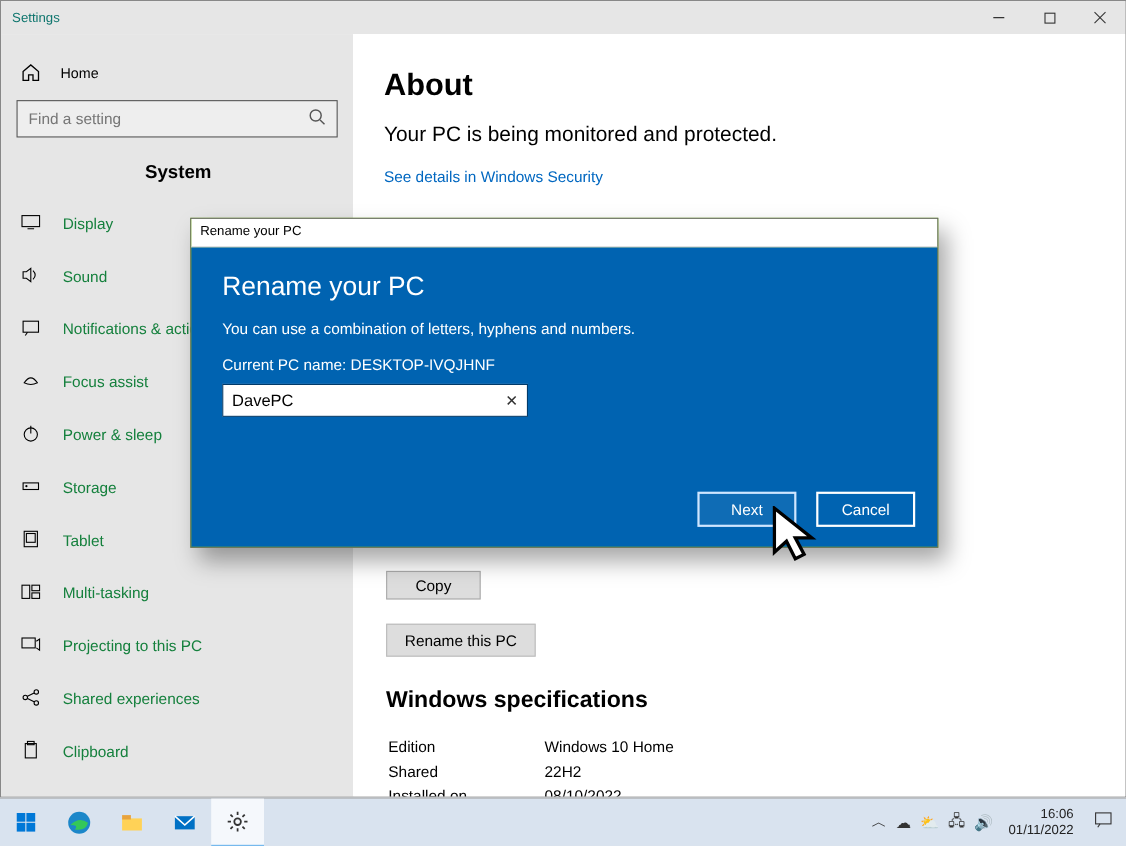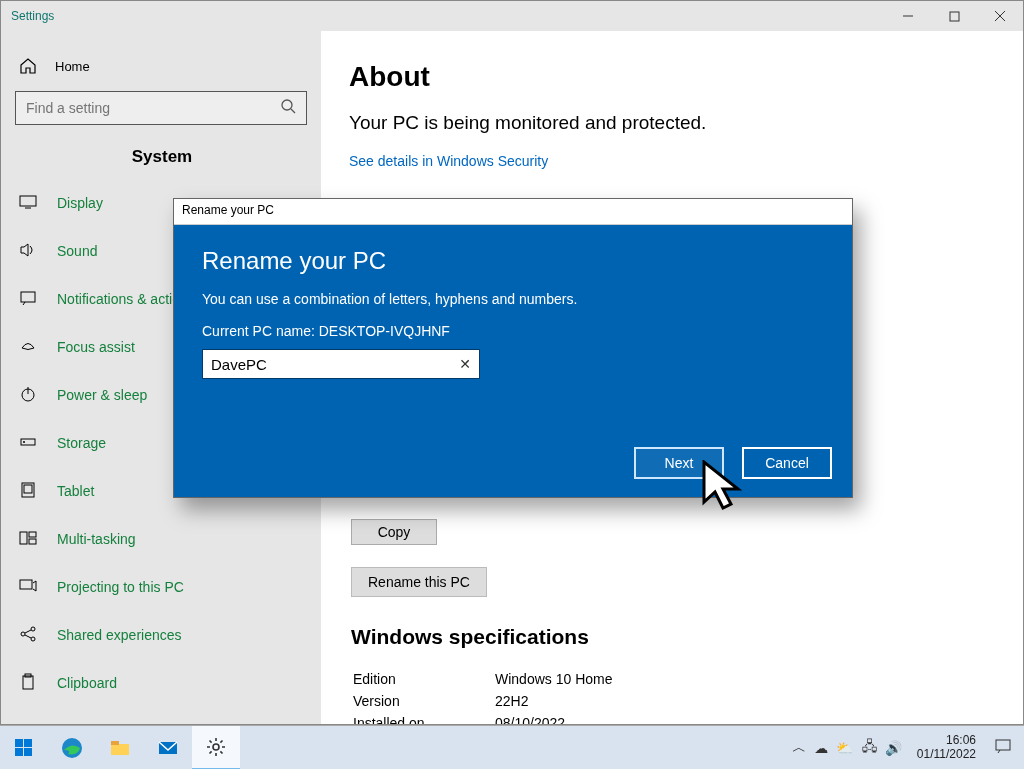--- a/index.html
+++ b/index.html
@@ -260,21 +260,21 @@
       <div class="rename-btn">Rename this PC</div>
 
       <div class="section2-title">Windows specifications</div>
       <table class="spec-table">
         <tbody>
             <tr>
               <td>Edition</td>
               <td>Windows 10 Home</td>
             </tr>
         <tr>
-              <td>Version</td>
+              <td>Shared</td>
               <td>22H2</td>
             </tr>
         <tr>
               <td>Installed on</td>
               <td>08/10/2022</td>
             </tr>
 
       </tbody>
         </table>
     </div>

